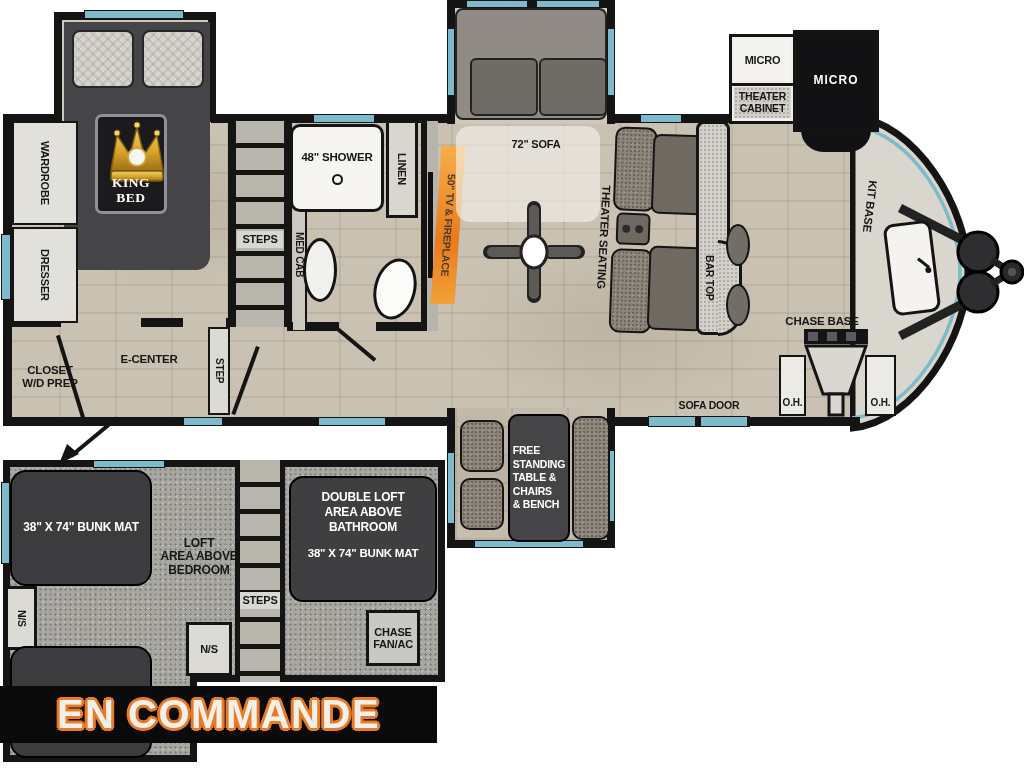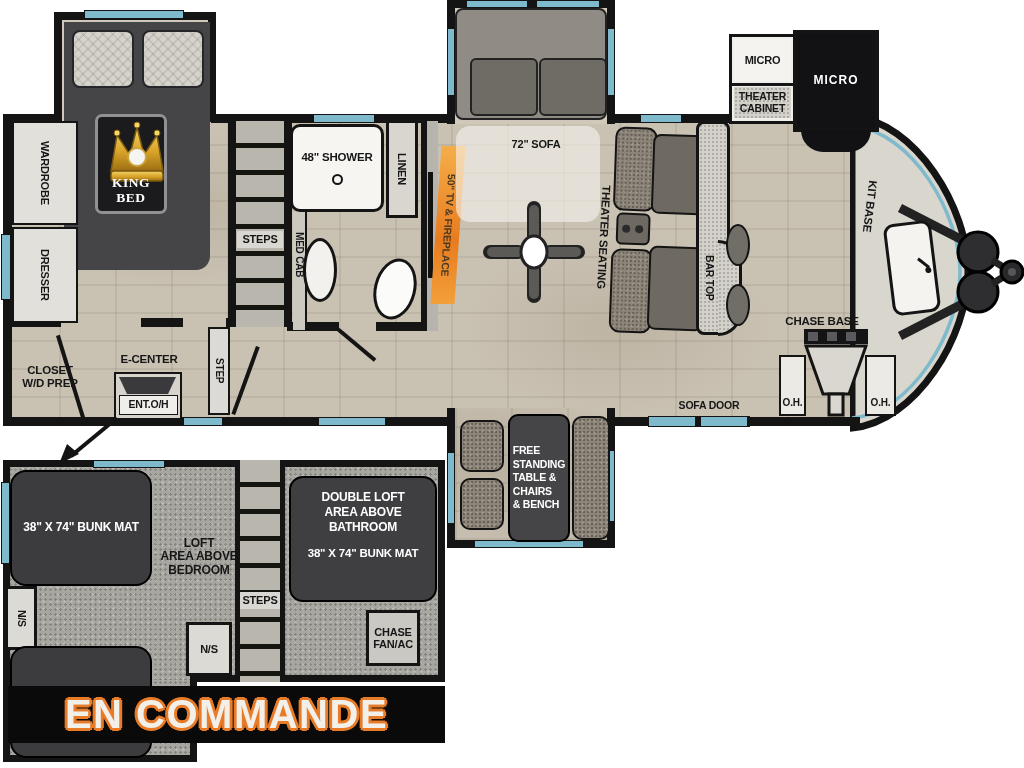--- a/index.html
+++ b/index.html
@@ -113,24 +113,20 @@
     <span class="lbl vt" style="position:static;font-size:11px;">WARDROBE</span>
   </div>
   <div class="box speck ctr" style="left:12px;top:227px;width:66px;height:96px;">
     <span class="lbl vt" style="position:static;font-size:11px;">DRESSER</span>
   </div>
 
   <div class="lbl prelines" style="left:8px;top:364px;width:84px;font-size:11.5px;text-align:center;">CLOSET
 W/D PREP</div>
 
   <div class="lbl ctr" style="left:110px;top:352px;width:78px;height:14px;font-size:11.5px;">E-CENTER</div>
-  <div class="abs" style="left:114px;top:372px;width:68px;height:48px;background:#d6d3cc;border:2.5px solid #141414;box-sizing:border-box;">
-    <div class="abs" style="left:3px;top:3px;width:57px;height:17px;background:#3a3a3c;clip-path:polygon(0 0,100% 0,86% 100%,14% 100%);"></div>
-    <div class="lbl ctr" style="left:3px;bottom:3px;width:57px;height:18px;position:absolute;background:#efeeea;border:1px solid #141414;font-size:10.5px;">ENT.O/H</div>
-  </div>
 
   <div class="box ctr" style="left:208px;top:327px;width:22px;height:88px;background:#dcdad5;">
     <span class="lbl vt" style="position:static;font-size:10px;">STEP</span>
   </div>
 
   <div class="abs stepsbar" style="left:236px;top:121px;width:48px;height:206px;"></div>
   <div class="lbl ctr" style="left:237px;top:231px;width:46px;height:17px;background:#d9d7d1;font-size:11px;">STEPS</div>
 
   <div class="abs ctr" style="left:290px;top:124px;width:94px;height:88px;background:#f6f5f2;border:3px solid #141414;border-radius:10px;box-sizing:border-box;flex-direction:column;">
     <span class="lbl" style="position:static;font-size:11.5px;">48" SHOWER</span>
@@ -281,17 +277,17 @@
     <span class="lbl prelines" style="position:static;color:#fff;font-size:12px;text-align:center;line-height:1.25;">DOUBLE LOFT
 AREA ABOVE
 BATHROOM</span>
     <span class="lbl" style="position:static;color:#fff;font-size:11.5px;margin-top:12px;">38" X 74" BUNK MAT</span>
   </div>
   <div class="abs ctr" style="left:366px;top:610px;width:54px;height:56px;background:#cac8c3;border:3px solid #141414;box-sizing:border-box;">
     <span class="lbl prelines" style="position:static;font-size:11px;text-align:center;">CHASE
 FAN/AC</span>
   </div>
 
-  <div class="abs ctr" style="left:8px;top:686px;width:437px;height:57px;background:#0a0a0a;z-index:50;align-items:center;">
+  <div class="abs ctr" style="left:0;top:686px;width:437px;height:57px;background:#0a0a0a;z-index:50;align-items:center;">
     <span class="banner-text">EN COMMANDE</span>
   </div>
 
 </div>
 
 </body></html>

